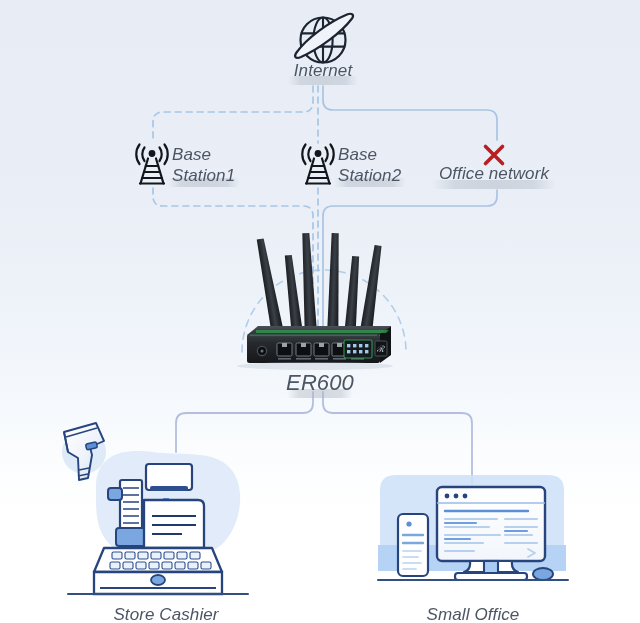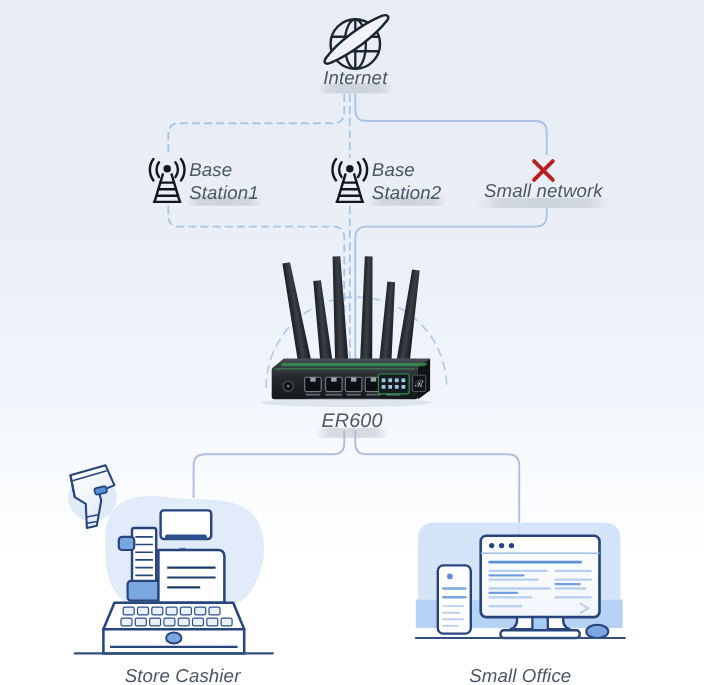--- a/index.html
+++ b/index.html
@@ -327,20 +327,20 @@
 <div class="label-underlay" style="left:288px; top:76px; width:70px; height:9px;"></div>
 <div class="node-label" style="left:273px; top:60px; width:100px;">Internet</div>
 
 <div class="label-underlay" style="left:168px; top:178px; width:72px; height:9px;"></div>
 <div class="node-label" style="left:172px; top:144px; width:90px; text-align:left;"><span>Base</span><br><span>Station1</span></div>
 
 <div class="label-underlay" style="left:334px; top:178px; width:72px; height:9px;"></div>
 <div class="node-label" style="left:338px; top:144px; width:90px; text-align:left;"><span>Base</span><br><span>Station2</span></div>
 
 <div class="label-underlay" style="left:432px; top:180px; width:124px; height:9px;"></div>
-<div class="node-label" style="left:424px; top:163px; width:140px;">Small network</div>
+<div class="node-label" style="left:424px; top:163px; width:140px;">Office network</div>
 
 <div class="label-underlay" style="left:287px; top:389px; width:66px; height:9px;"></div>
-<div class="node-label" style="left:270px; top:372px; width:100px; font-size:18px;text-align:center;">ER600</div>
+<div class="node-label" style="left:270px; top:372px; width:100px; font-size:22px;text-align:center;">ER600</div>
 
 <div class="node-label" style="left:96px; top:604px; width:140px;">Store Cashier</div>
 
 <div class="node-label" style="left:403px; top:604px; width:140px;">Small Office</div>
 
 </body></html>

